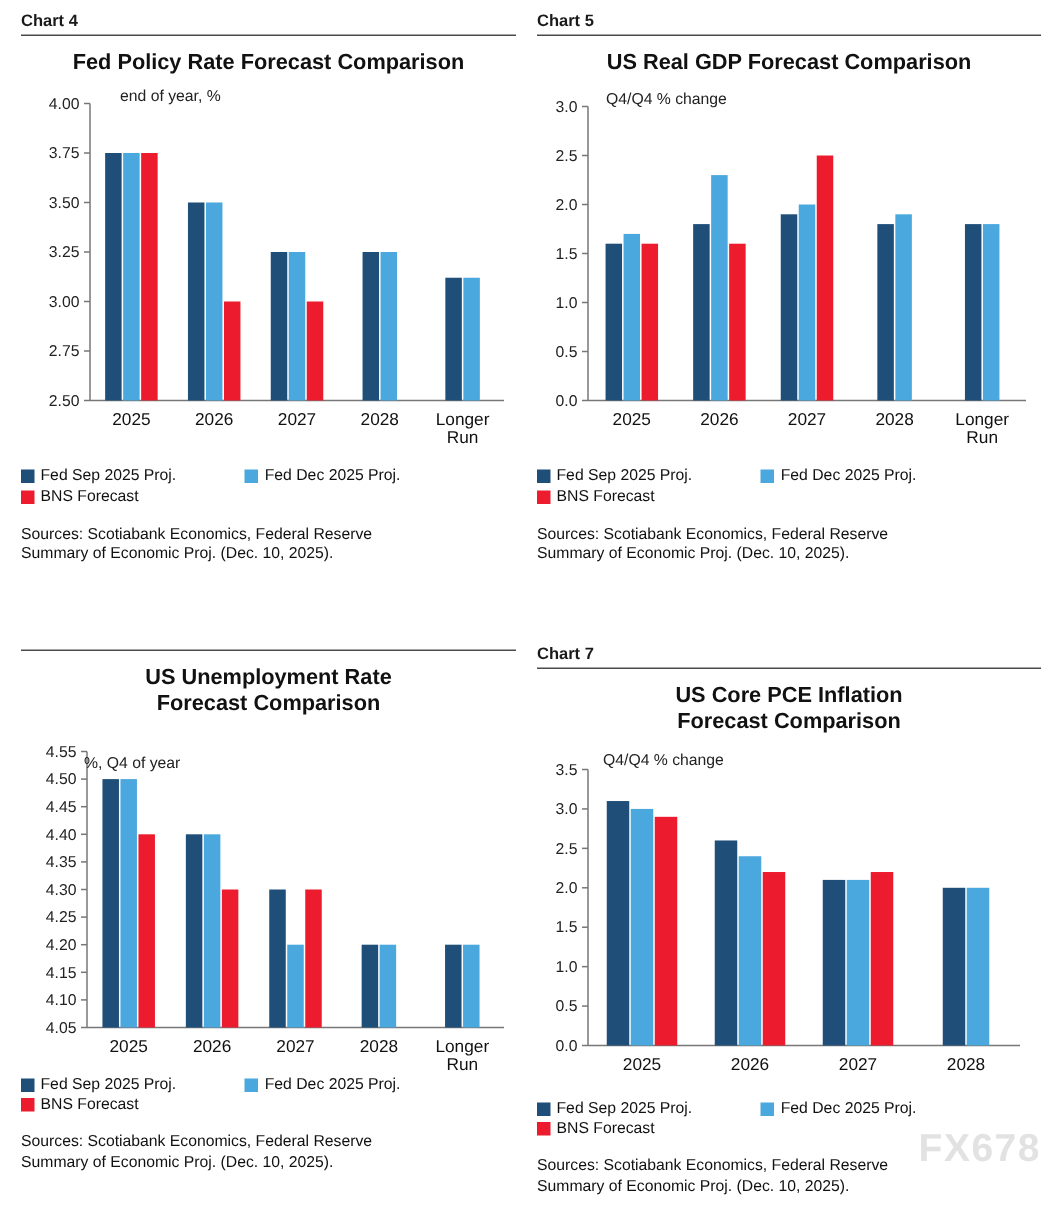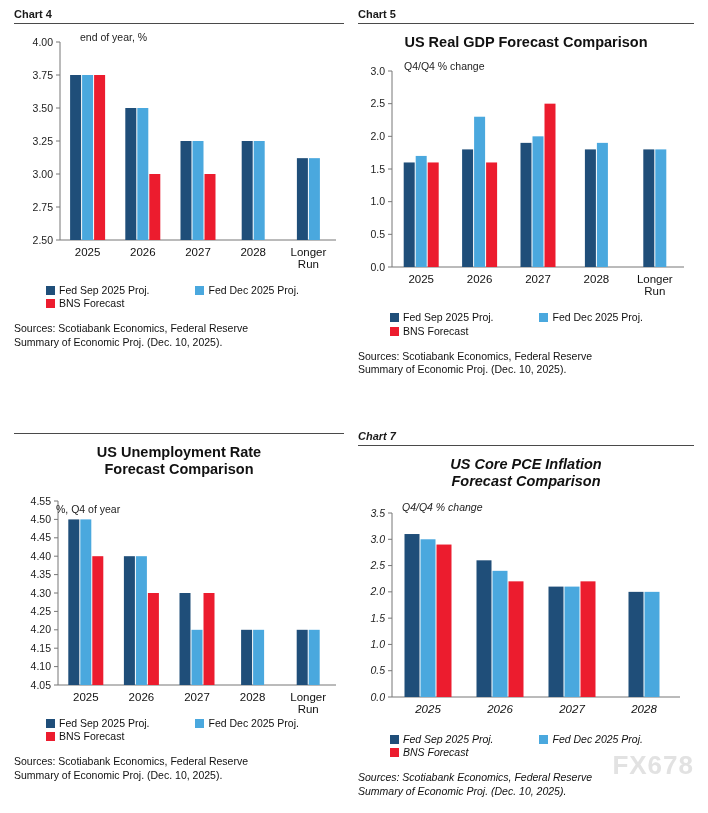--- a/index.html
+++ b/index.html
@@ -26,21 +26,21 @@
   }
   .plot-wrap{position:relative;margin-top:8px;}
   .axis-unit{
     position:absolute;font-size:10.5px;color:#222;
     white-space:nowrap;
   }
   svg{display:block;}
   .legend{margin-top:2px;}
   .legend-row{
     display:flex;align-items:center;gap:4px;
-    font-size:10.5px;color:#111;line-height:1.25;margin-left:32px;
+    font-size:10.5px;color:#111;line-height:1.25;
   }
   .legend-item{display:flex;align-items:center;gap:4px;white-space:nowrap;}
   .swatch{width:9px;height:9px;display:inline-block;}
   .source{
     font-size:10.5px;color:#111;line-height:1.3;margin-top:12px;
     white-space:pre-line;
   }
   .watermark{
     position:absolute;right:14px;bottom:32px;
     font-size:26px;font-weight:bold;color:#e2e2e2;
@@ -48,20 +48,21 @@
   }
   .tick-text{font-size:10.5px;fill:#222;}
   .cat-text{font-size:11.5px;fill:#111;}
 </style>
 </head>
 <body>
 
 <div class="panel" id="panel-0" style="left:14px;top:8px;width:330px;">
   <div class="chart-label">Chart 4</div>
   <div class="chart-label-rule"></div>
+  <div class="chart-title">Fed Policy Rate Forecast Comparison</div>
   <div class="plot-wrap">
     <div class="axis-unit" style="left:66px;top:-1px;">end of year, %</div>
     <svg id="svg-0" width="330" height="250">
         <line x1="42" x2="46" y1="208" y2="208" stroke="#777777" stroke-width="1"></line>
         <text x="39" y="211.5" text-anchor="end" class="tick-text">2.50</text>
         <line x1="42" x2="46" y1="175" y2="175" stroke="#777777" stroke-width="1"></line>
         <text x="39" y="178.5" text-anchor="end" class="tick-text">2.75</text>
         <line x1="42" x2="46" y1="142" y2="142" stroke="#777777" stroke-width="1"></line>
         <text x="39" y="145.5" text-anchor="end" class="tick-text">3.00</text>
         <line x1="42" x2="46" y1="109" y2="109" stroke="#777777" stroke-width="1"></line>
@@ -253,21 +254,21 @@
       <span class="legend-item">
         <span class="swatch" style="background:#ec1c2e"></span>
         <span>BNS Forecast</span>
       </span>
     </div>
   </div>
   <div class="source">Sources: Scotiabank Economics, Federal Reserve
 Summary of Economic Proj. (Dec. 10, 2025).</div>
 </div>
 
-<div class="panel" id="panel-3" style="left:358px;top:430px;width:336px;font-style:italic;">
+<div class="panel" id="panel-3" style="left:358px;top:430px;width:336px;">
   <div class="chart-label">Chart 7</div>
   <div class="chart-label-rule"></div>
   <div class="chart-title" style="white-space:pre-line;">US Core PCE Inflation
 Forecast Comparison</div>
   <div class="plot-wrap">
     <div class="axis-unit" style="left:44px;top:2px;">Q4/Q4 % change</div>
     <svg id="svg-3" width="336" height="232">
         <line x1="30" x2="34" y1="198" y2="198" stroke="#777777" stroke-width="1"></line>
         <text x="27" y="201.5" text-anchor="end" class="tick-text">0.0</text>
         <line x1="30" x2="34" y1="171.71428571428572" y2="171.71428571428572" stroke="#777777" stroke-width="1"></line>

